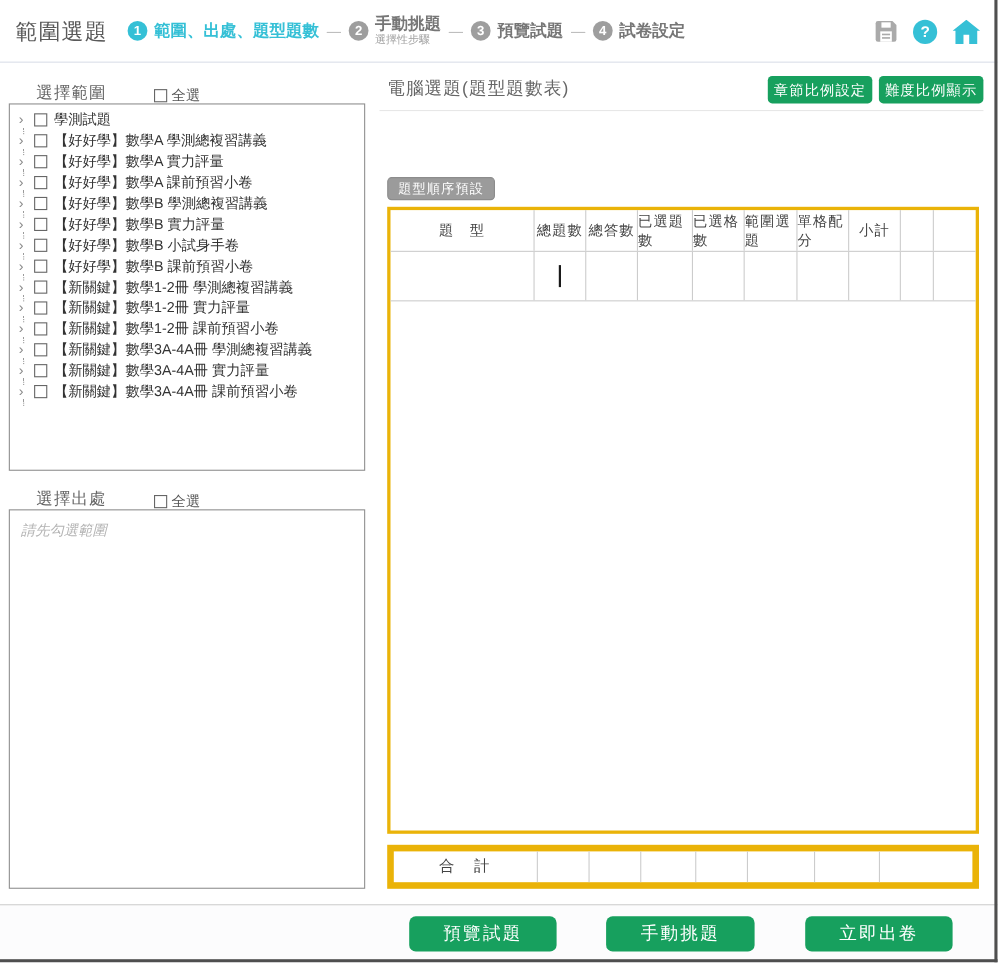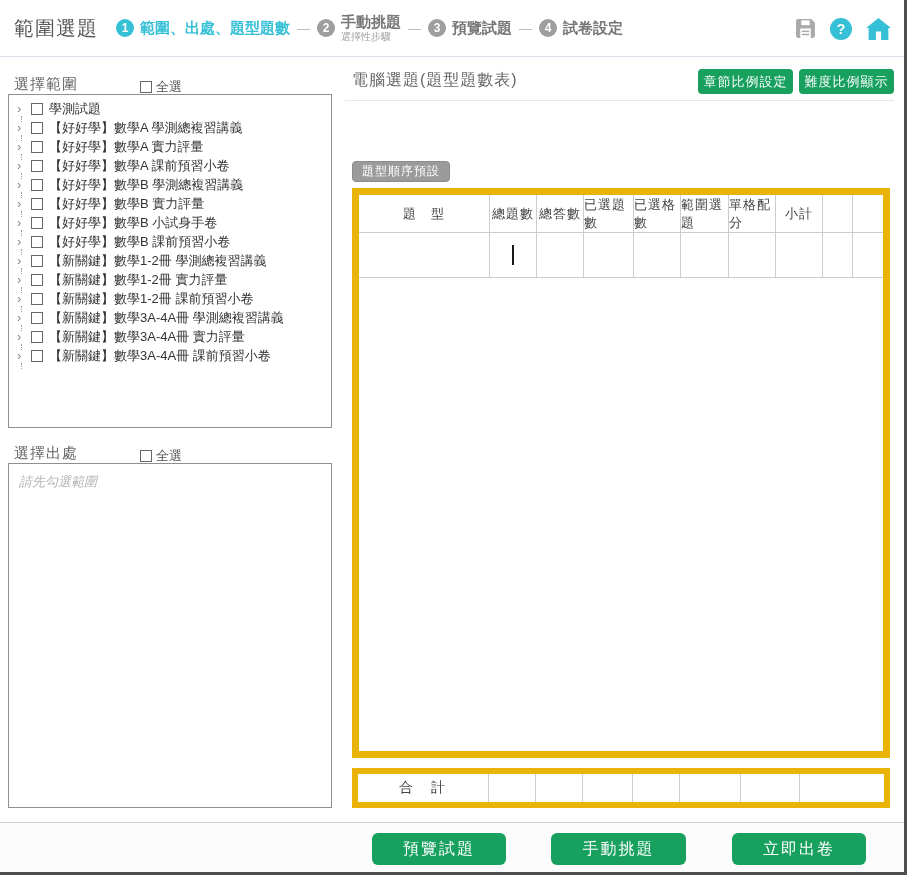--- a/index.html
+++ b/index.html
@@ -21,21 +21,21 @@
   .label-group { display:flex; flex-direction:column; line-height:1.1; margin-left:6px; }
   .label-group .step-label { margin-left:0; }
   .step-sublabel { font-size:10px; color:#a0a0a0; }
   .sep { color:#b5b5b5; margin:0 7px; font-size:13px; }
   .topbar-icons { position:absolute; right:16px; top:0; height:57px; display:flex; align-items:center; gap:14px; }
   .icon-btn { cursor:pointer; display:flex; align-items:center; justify-content:center; }
   .help-circle { width:22px; height:22px; border-radius:50%; background:#35c0d6; color:#fff;
                  font-weight:700; font-size:14px; display:flex; align-items:center; justify-content:center; }
 
   
-  .section-title { position:absolute; font-size:15px; color:#666; letter-spacing:1px; }
+  .section-title { position:absolute; font-size:15px; color:#666; letter-spacing:1px;margin-left:19px; }
   .select-all { position:absolute; display:flex; align-items:center; gap:4px; font-size:13px; color:#555; cursor:pointer; }
   .checkbox { width:12px; height:12px; border:1px solid #666; background:#fff; display:inline-block; flex:0 0 12px; }
   .tree-box { position:absolute; left:8px; top:94px; width:324px; height:334px; border:1px solid #8f8f8f; background:#fff; overflow:hidden; padding-top:4px; }
   .tree-row { display:flex; align-items:center; height:19px; padding-left:8px; cursor:pointer; }
   .chevron { position:relative; width:12px; color:#8a8a8a; font-size:13px; line-height:12px; flex:0 0 12px; }
   .chevron::after { content:""; position:absolute; left:4px; top:13px; height:6px; border-left:1px dotted #9a9a9a; }
   .tree-row .checkbox { margin:0 6px 0 2px; }
   .tree-label { font-size:13px; color:#333; white-space:nowrap; }
   .source-box { position:absolute; left:8px; top:463px; width:324px; height:345px; border:1px solid #8f8f8f; background:#fff; }
   .placeholder { font-size:13px; color:#b3b3b3; padding:9px 10px;font-style:italic; }
@@ -45,21 +45,21 @@
   .green-btn { background:#17a05e; color:#fff; border:none; border-radius:4px; font-size:13px;
                font-family:inherit; cursor:pointer; letter-spacing:1px; }
   .ratio-btn { position:absolute; top:69px; width:95px; height:25px; }
   .btn-chapter { left:698px; }
   .btn-difficulty { left:799px; }
   .right-divider { position:absolute; left:345px; top:100px; width:549px; height:1px; background:#e7e7e7; }
   .type-order-btn { position:absolute; left:352px; top:161px; height:21px; padding:0 9px; background:#9b9b9b;
                     color:#fff; font-size:12px; border:1px solid #8c8c8c; border-radius:4px; font-family:inherit;
                     letter-spacing:1px; cursor:pointer; }
 
-  .qtable { position:absolute; left:352px; top:188px; width:538px; height:570px; border:7px solid #eab308; background:#fff; }
+  .qtable { position:absolute; left:352px; top:188px; width:538px; height:570px; border:3px solid #eab308; background:#fff; }
   .trow { display:grid; grid-template-columns:130px 47px 47px 50px 47px 48px 47px 47px 30px auto; }
   .trow .cell { border-left:1px solid #ccc; display:flex; align-items:center; justify-content:center;
                 font-size:13px; color:#444; letter-spacing:1px; }
   .trow .cell:first-child { border-left:none; }
   .thead-row { height:38px; border-bottom:1px solid #ccc; }
   .tdata-row { height:45px; border-bottom:1px solid #ccc; }
   .text-cursor { width:1.5px; height:20px; background:#1a1a1a; }
   .total-table { position:absolute; left:352px; top:768px; width:538px; height:40px; border:6px solid #eab308; background:#fff; }
   .total-row { display:grid; grid-template-columns:130px 47px 47px 50px 47px 61px 59px auto; height:100%; }
   .total-row .cell { border-left:1px solid #ccc; display:flex; align-items:center; justify-content:center;

